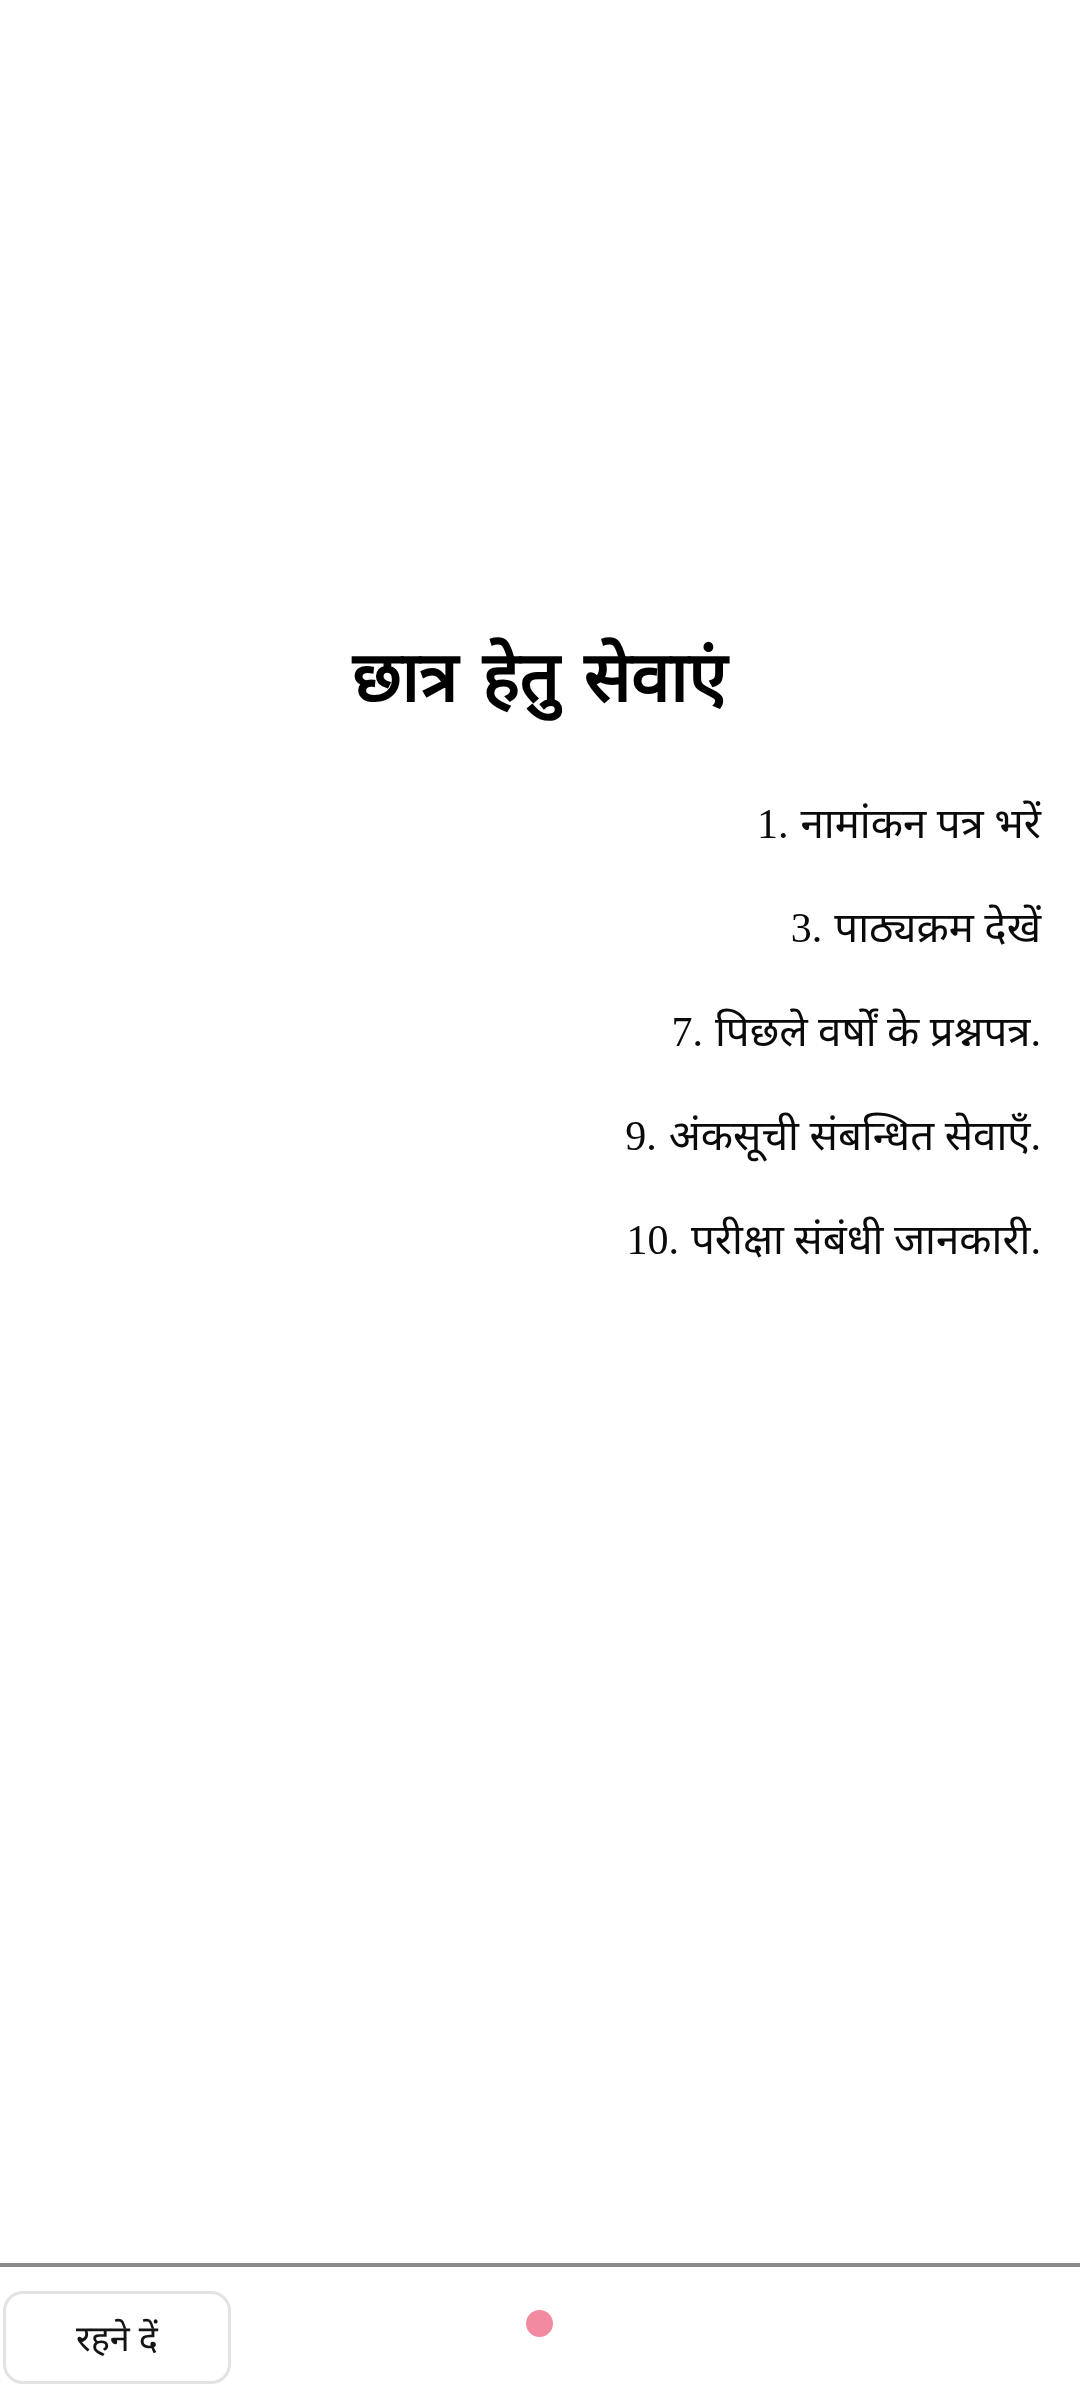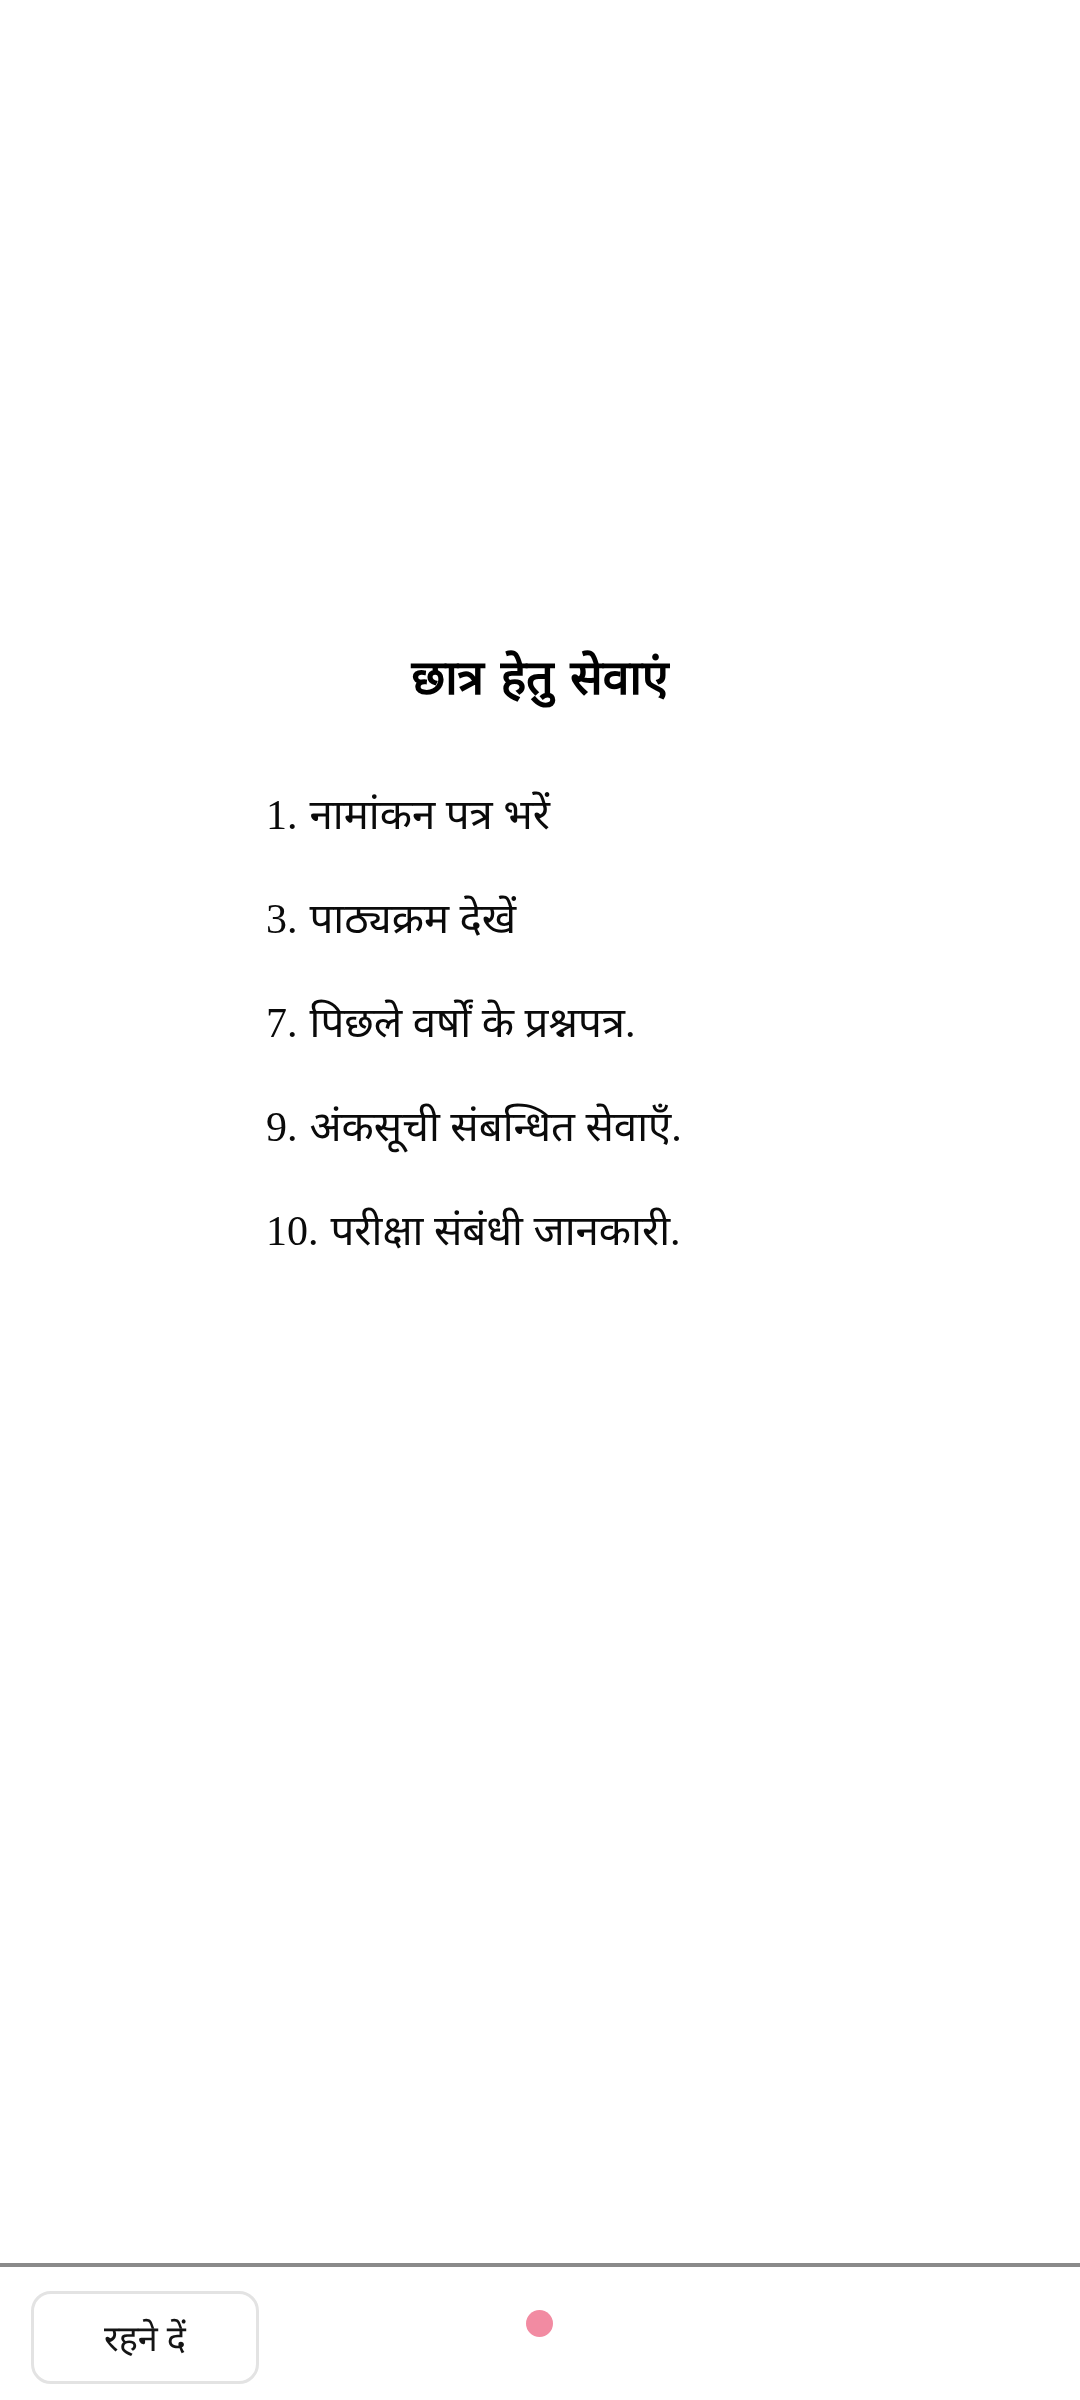--- a/index.html
+++ b/index.html
@@ -21,32 +21,33 @@
     color: #000000;
   }
   .page-title {
     position: absolute;
     top: 622px;
     left: 0;
     width: 100%;
     text-align: center;
     font-family: "DejaVu Sans", sans-serif;
     font-weight: 700;
-    font-size: 48px;
+    font-size: 70px;
     line-height: 110px;
     color: #000000;
   }
   .services-list {
     position: absolute;
     top: 786px;
     left: 266px;
     right: 30px;
     list-style: none;
-    margin: 0;
+    margin: 9px;
     padding: 0;
+    text-align: right;
   }
   .services-list li {
     height: 104px;
     font-size: 42px;
     line-height: 58px;
     color: #0a0a0a;
     white-space: nowrap;
   }
   .item-num {
     margin-right: 12px;
@@ -69,21 +70,20 @@
     border: 3px solid #e3e3e3;
     border-radius: 20px;
     font-family: "Liberation Serif", serif;
     font-size: 36px;
     color: #141414;
     display: flex;
     align-items: center;
     justify-content: center;
     box-sizing: border-box;
     cursor: pointer;
-    margin-left: 28px;
   }
   .dismiss-button { left: 3px; }
   .next-button { right: 3px; }
   .indicator-dot {
     position: absolute;
     left: 50%;
     top: 43px;
     width: 27px;
     height: 27px;
     margin-left: -14px;

